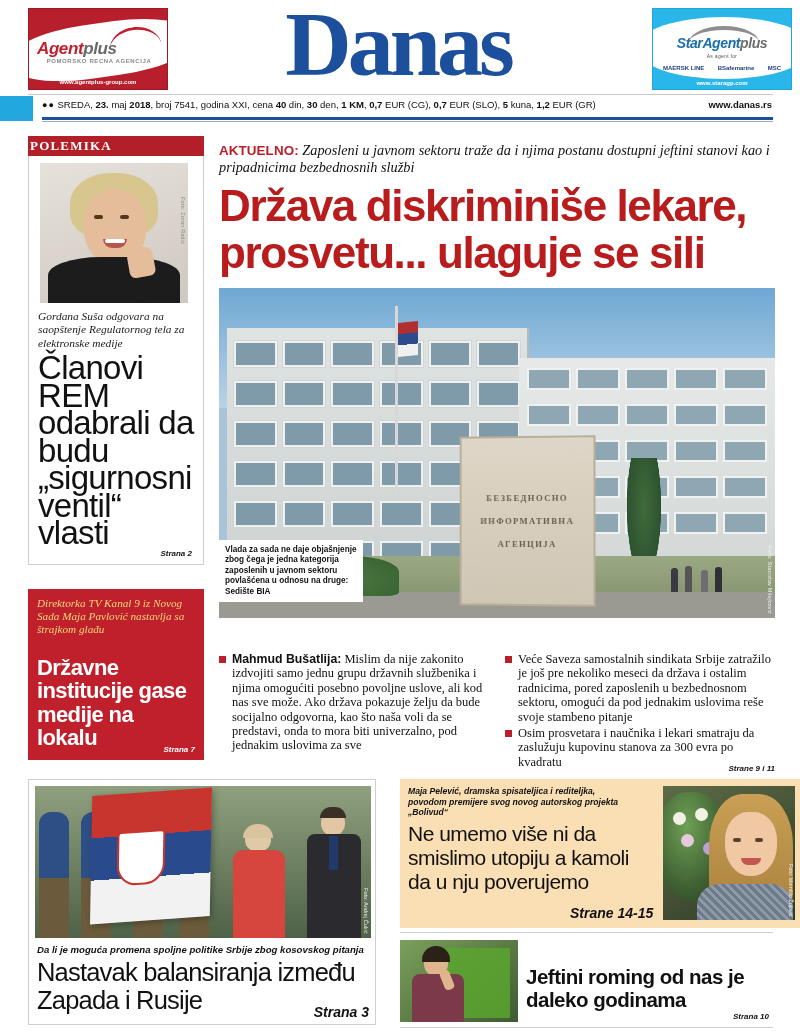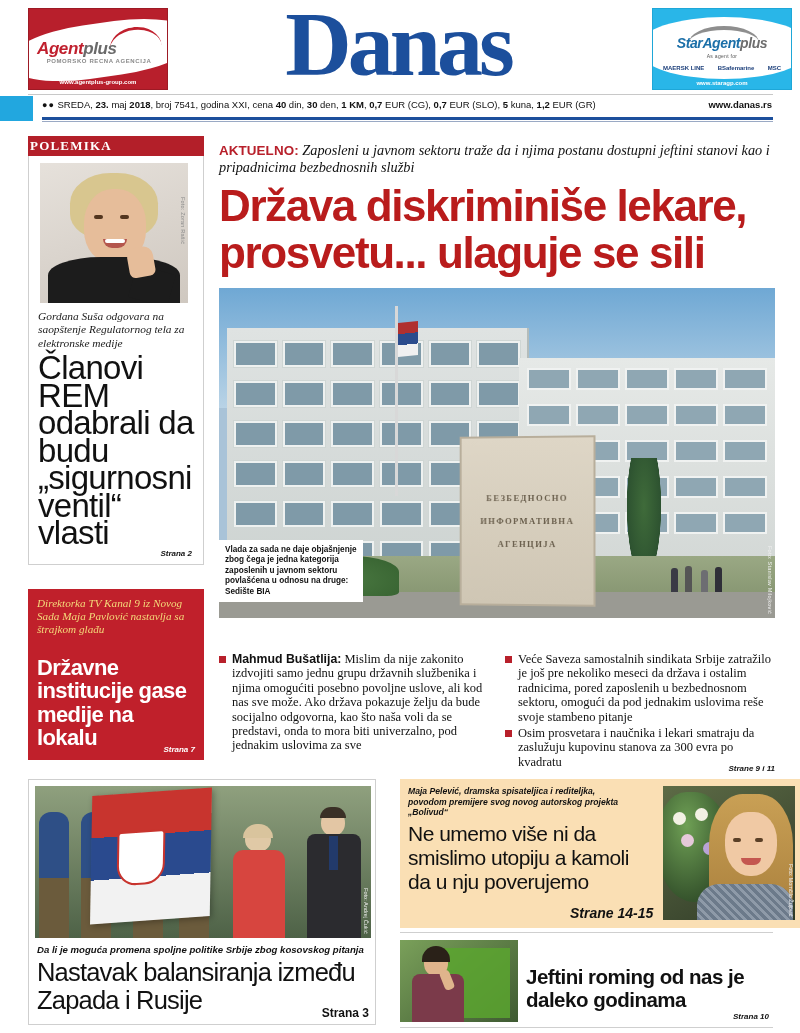--- a/index.html
+++ b/index.html
@@ -341,22 +341,22 @@
   }
   .bl-kick{
     font-family:"Liberation Sans",sans-serif;font-style:italic;font-weight:bold;
     font-size:9.6px;line-height:12px;margin:6px 2px 2px 2px;color:#111;
   }
   .bl-head{
     font-family:"Liberation Sans",sans-serif;font-size:25.5px;line-height:28px;
     letter-spacing:-.8px;margin:0 2px;color:#111;position:relative;
   }
   .bl-strana{
-    position:absolute;right:6px;bottom:4px;font-size:12px;font-weight:bold;
-    color:#111;
+    position:absolute;right:6px;bottom:4px;font-size:14px;font-weight:bold;
+    font-style:italic;color:#111;
   }
 
   .br-card{
     position:absolute;left:400px;top:779px;width:403px;height:149px;
     background:#fadfb4;box-sizing:border-box;padding:7px 8px;overflow:hidden;
   }
   .br-kick{
     font-family:"Liberation Sans",sans-serif;font-style:italic;font-weight:bold;
     font-size:8.6px;line-height:10.6px;color:#111;width:222px;
   }

